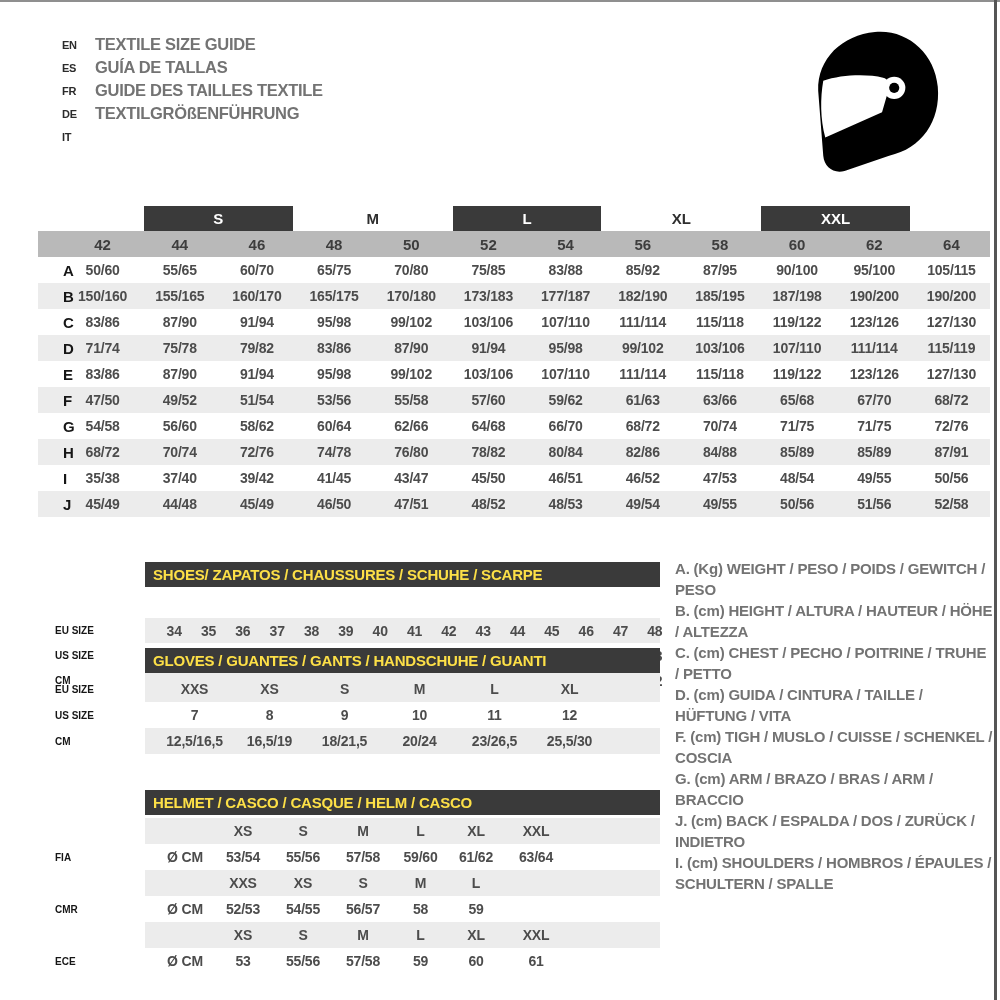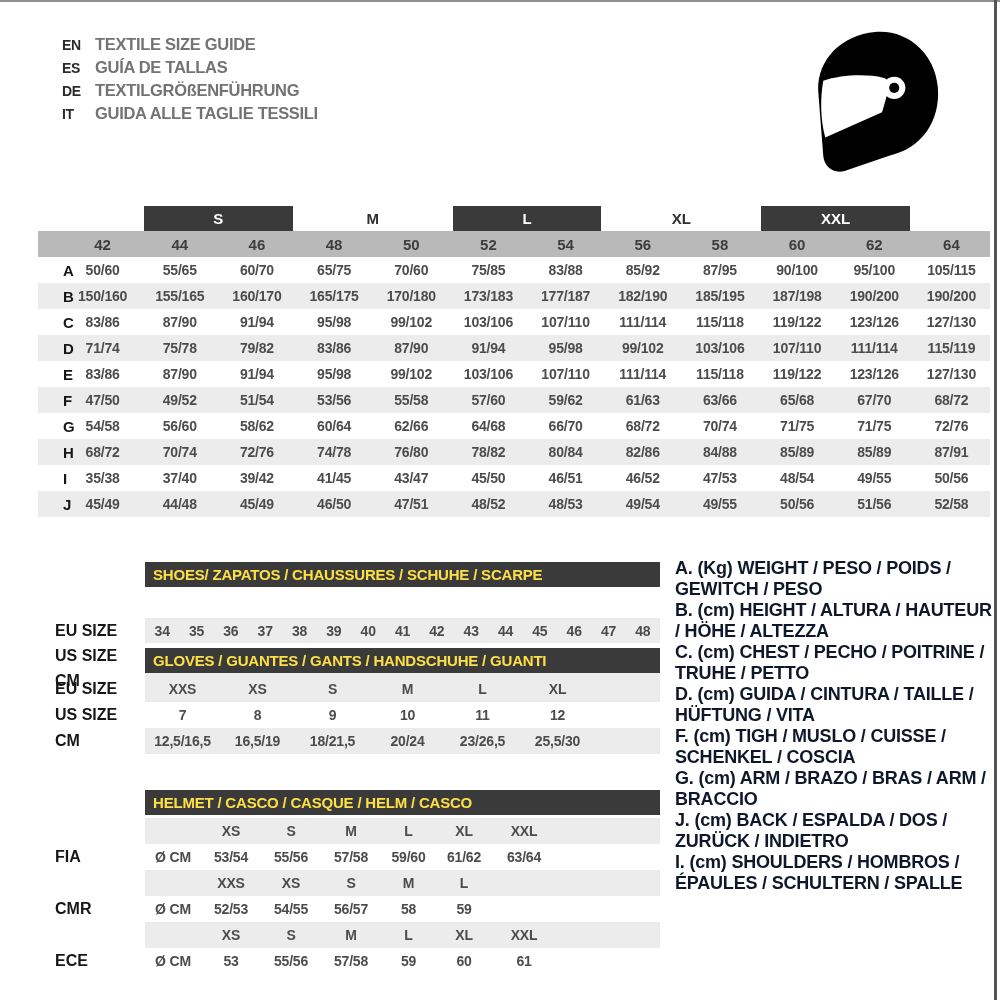--- a/index.html
+++ b/index.html
@@ -4,21 +4,21 @@
 <style>
   html,body{margin:0;padding:0;background:#fff;}
   .page{position:relative;width:1000px;height:1000px;background:#fff;overflow:hidden;
         font-family:"Liberation Sans",sans-serif;-webkit-font-smoothing:antialiased;}
   .edge-top{position:absolute;top:0;left:0;width:100%;height:2px;background:#8f8f8f;}
   .edge-right{position:absolute;top:0;right:3px;width:3px;height:100%;background:#555;}
 
   
   .langs{position:absolute;left:62px;top:33px;}
   .lang-row{display:flex;height:23px;align-items:center;}
-  .lang-code{width:33px;font-weight:bold;font-size:14px;color:#2b2b2b;letter-spacing:-0.3px;}
+  .lang-code{width:33px;font-weight:bold;font-size:11px;color:#2b2b2b;letter-spacing:-0.3px;}
   .lang-title{font-weight:bold;font-size:16.5px;color:#737373;letter-spacing:-0.3px;}
 
   .helmet-icon{position:absolute;left:806px;top:26px;}
 
   
   .main-table{position:absolute;left:38px;top:206px;width:952px;}
   .grid13{display:grid;grid-template-columns:26px repeat(12,1fr);}
   .band-row{height:25px;}
   .band{display:flex;align-items:center;justify-content:center;
         font-weight:bold;font-size:15px;margin:0 3px;}
@@ -31,58 +31,61 @@
   .trow .letter{font-weight:bold;font-size:15px;color:#161616;padding-left:25px;}
   .trow .val{text-align:center;font-weight:bold;font-size:14px;color:#4c4c4c;letter-spacing:-0.2px;}
 
   
   .sub{position:absolute;left:55px;}
   .sub-bar{position:absolute;left:90px;top:0;width:507px;height:25px;background:#3a3a3a;
            color:#fde047;font-weight:bold;font-size:15px;display:flex;align-items:center;
            padding-left:8px;letter-spacing:-0.2px;}
   .sub-rows{position:absolute;left:0;}
   .sub-row{display:flex;}
-  .sub-label{width:90px;font-weight:bold;font-size:16px;color:#161616;display:flex;align-items:center;}
+  .sub-label{width:90px;font-weight:bold;font-size:10px;color:#161616;display:flex;align-items:center;}
   .stripe-wrap{width:515px;}
   .sub-row.striped .stripe-wrap{background:#ececec;}
-  .cells{display:grid;height:100%;align-items:center;}
+  .cells{display:grid;height:100%;align-items:center;padding-left:12px;}
   .cells span{text-align:center;font-weight:bold;font-size:14px;color:#4c4c4c;letter-spacing:-0.2px;}
   .c15{grid-template-columns:repeat(15,1fr);width:515px;}
   .c6{grid-template-columns:repeat(6,75px);width:450px;}
   .c7{grid-template-columns:56px 60px 60px 60px 55px 56px 64px;width:411px;}
   .rh25 .sub-row{height:25px;}
   .rh26 .sub-row{height:26px;}
 
   
   .legend{position:absolute;left:675px;top:558px;width:318px;}
-  .legend-item{font-weight:bold;font-size:18px;line-height:21px;color:#0f172a;letter-spacing:-0.2px;}
+  .legend-item{font-weight:bold;font-size:15px;line-height:21px;color:#737373;letter-spacing:-0.2px;}
 </style>
 </head>
 <body>
 
 <div class="page">
   <div class="edge-top"></div>
   <div class="edge-right"></div>
 
   <div class="langs">
       <div class="lang-row">
         <span class="lang-code">EN</span>
         <span class="lang-title">TEXTILE SIZE GUIDE</span>
       </div>
       <div class="lang-row">
         <span class="lang-code">ES</span>
         <span class="lang-title">GUÍA DE TALLAS</span>
       </div>
       <div class="lang-row">
+        <span class="lang-code">FR</span>
+        <span class="lang-title">GUIDE DES TAILLES TEXTILE</span>
+      </div>
+      <div class="lang-row">
         <span class="lang-code">DE</span>
         <span class="lang-title">TEXTILGRÖßENFÜHRUNG</span>
       </div>
       <div class="lang-row">
         <span class="lang-code">IT</span>
-        <span class="lang-title">GUIDA ALLE TAGLIE TESSILI</span>
       </div>
     </div>
 
   <svg class="helmet-icon" width="146" height="150" viewBox="0 0 140 148" aria-hidden="true">
     <path fill="#000" d="M66 6 C98 3 125 27 128 60 C131 94 112 121 80 128 L36 143 C25 146 16 139 15 128 L10 64 C9 32 34 9 66 6 Z"></path>
     <path fill="#fff" d="M15 54 C32 48 58 47 74 51 C79 52 81 57 80 61 L73 85 L17 110 C12 92 12 71 15 54 Z"></path>
     <circle cx="85" cy="61" r="11" fill="#fff"></circle>
     <circle cx="85" cy="61" r="5" fill="#000"></circle>
   </svg>
 
@@ -109,21 +112,21 @@
         <span>62</span>
         <span>64</span>
       </div>
     <div id="main-rows">
         <div class="trow grid13">
           <span class="letter">A</span>
           <span class="val">50/60</span>
           <span class="val">55/65</span>
           <span class="val">60/70</span>
           <span class="val">65/75</span>
-          <span class="val">70/60</span>
+          <span class="val">70/80</span>
           <span class="val">75/85</span>
           <span class="val">83/88</span>
           <span class="val">85/92</span>
           <span class="val">87/95</span>
           <span class="val">90/100</span>
           <span class="val">95/100</span>
           <span class="val">105/115</span>
         </div>
         <div class="trow grid13 striped">
           <span class="letter">B</span>

